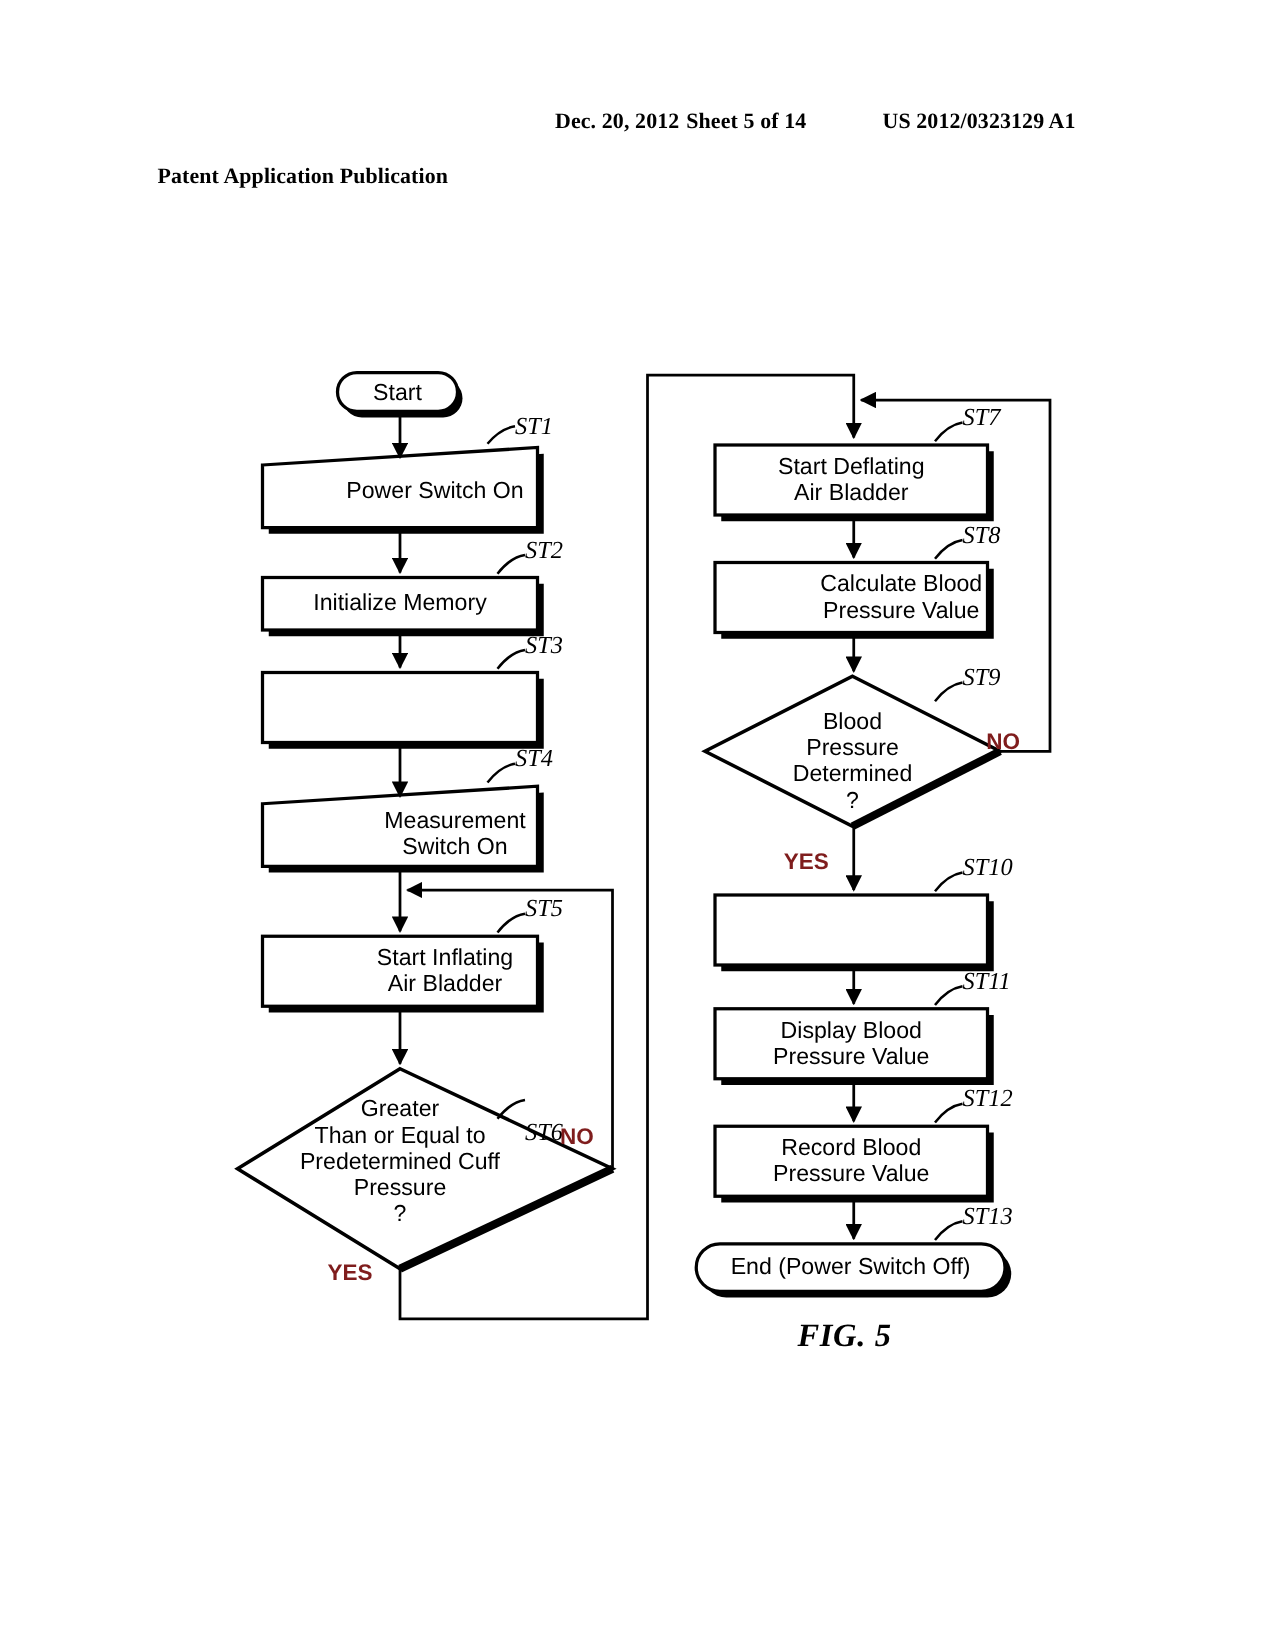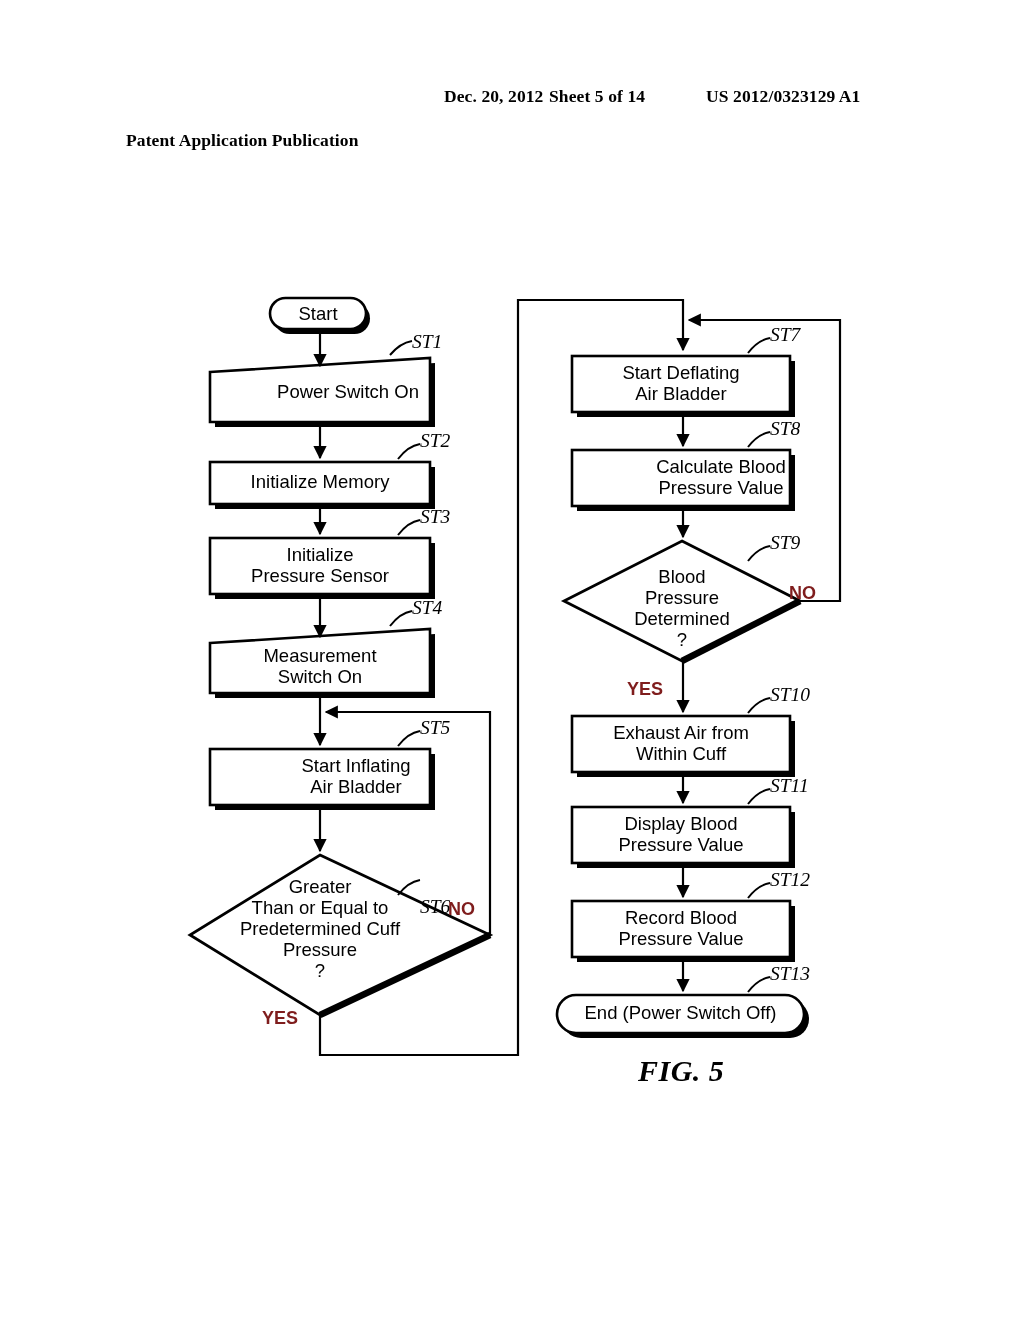--- a/index.html
+++ b/index.html
@@ -80,21 +80,21 @@
     font-size: 18px;
     color: #7f1d1d;
     white-space: nowrap;
   }
 
   .fig-caption {
     position: absolute;
     font-family: "Liberation Serif", serif;
     font-weight: bold;
     font-style: italic;
-    font-size: 30px;
+    font-size: 26px;
     letter-spacing: 0.5px;
     color: #000;
     white-space: nowrap;
   }
 </style>
 </head>
 <body>
 
 <div id="page-header">
   <span class="h-pub">Patent Application Publication</span>
@@ -225,24 +225,22 @@
       </g>
     </g>
   </svg>
 
   <div class="node-label one-line" style="left:270px; top:305px; width:96px;">Start</div>
 
   <div class="node-label one-line" style="left:210px; top:383px; width:220px;padding-left:28px;">Power Switch On</div>
 
   <div class="node-label one-line" style="left:210px; top:473px; width:220px;">Initialize Memory</div>
 
-  <div class="node-label" style="left:210px; top:544px; width:220px;">Initialize
-Pressure Sensor</div>
-
-  <div class="node-label" style="left:210px; top:645px; width:220px;">Measurement
+
+  <div class="node-label" style="left:210px; top:645px; width:220px;padding-left:44px;">Measurement
 Switch On</div>
 
   <div class="node-label" style="left:210px; top:755px; width:220px;margin-left:36px;">Start Inflating
 Air Bladder</div>
 
   <div class="node-label" style="left:190px; top:876px; width:260px;">Greater
 Than or Equal to
 Predetermined Cuff
 Pressure
 ?</div>
@@ -251,22 +249,20 @@
 Air Bladder</div>
 
   <div class="node-label" style="left:572px; top:456px; width:218px;padding-left:40px;">Calculate Blood
 Pressure Value</div>
 
   <div class="node-label" style="left:584px; top:566px; width:196px;">Blood
 Pressure
 Determined
 ?</div>
 
-  <div class="node-label" style="left:572px; top:722px; width:218px;">Exhaust Air from
-Within Cuff</div>
 
   <div class="node-label" style="left:572px; top:813px; width:218px;">Display Blood
 Pressure Value</div>
 
   <div class="node-label" style="left:572px; top:907px; width:218px;">Record Blood
 Pressure Value</div>
 
   <div class="node-label one-line" style="left:557px; top:1004px; width:247px;">End (Power Switch Off)</div>
 
   <div class="step-tag" style="left:412px; top:331px;">ST1</div>

